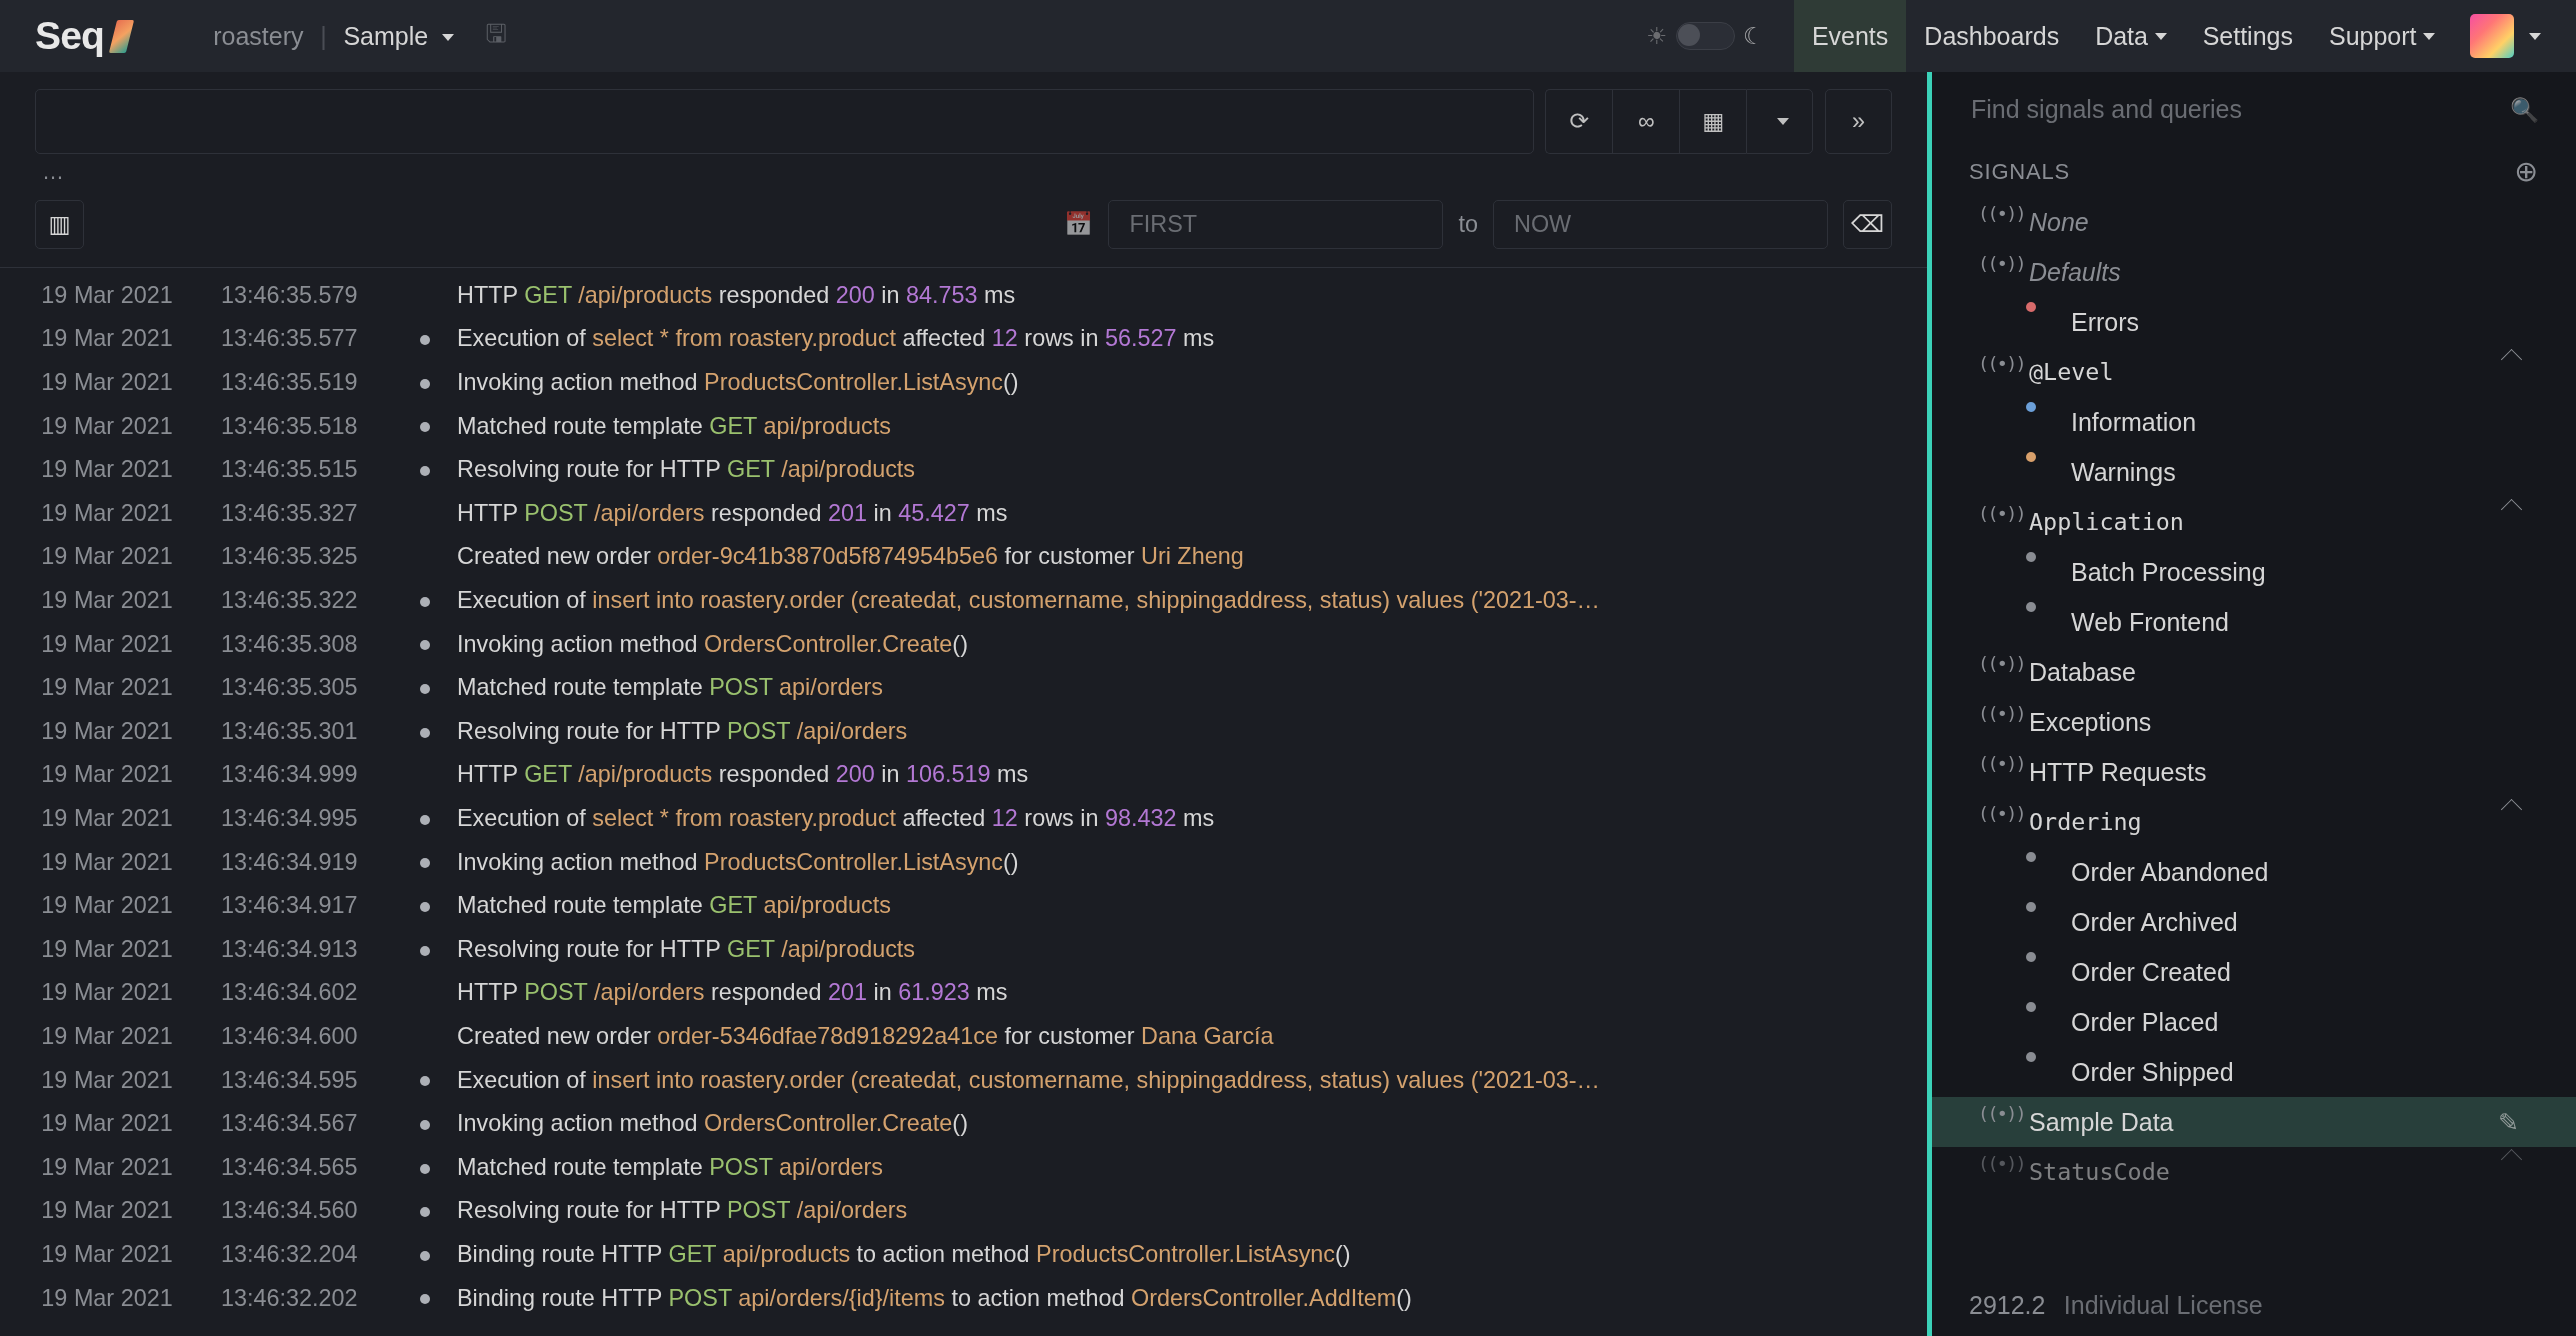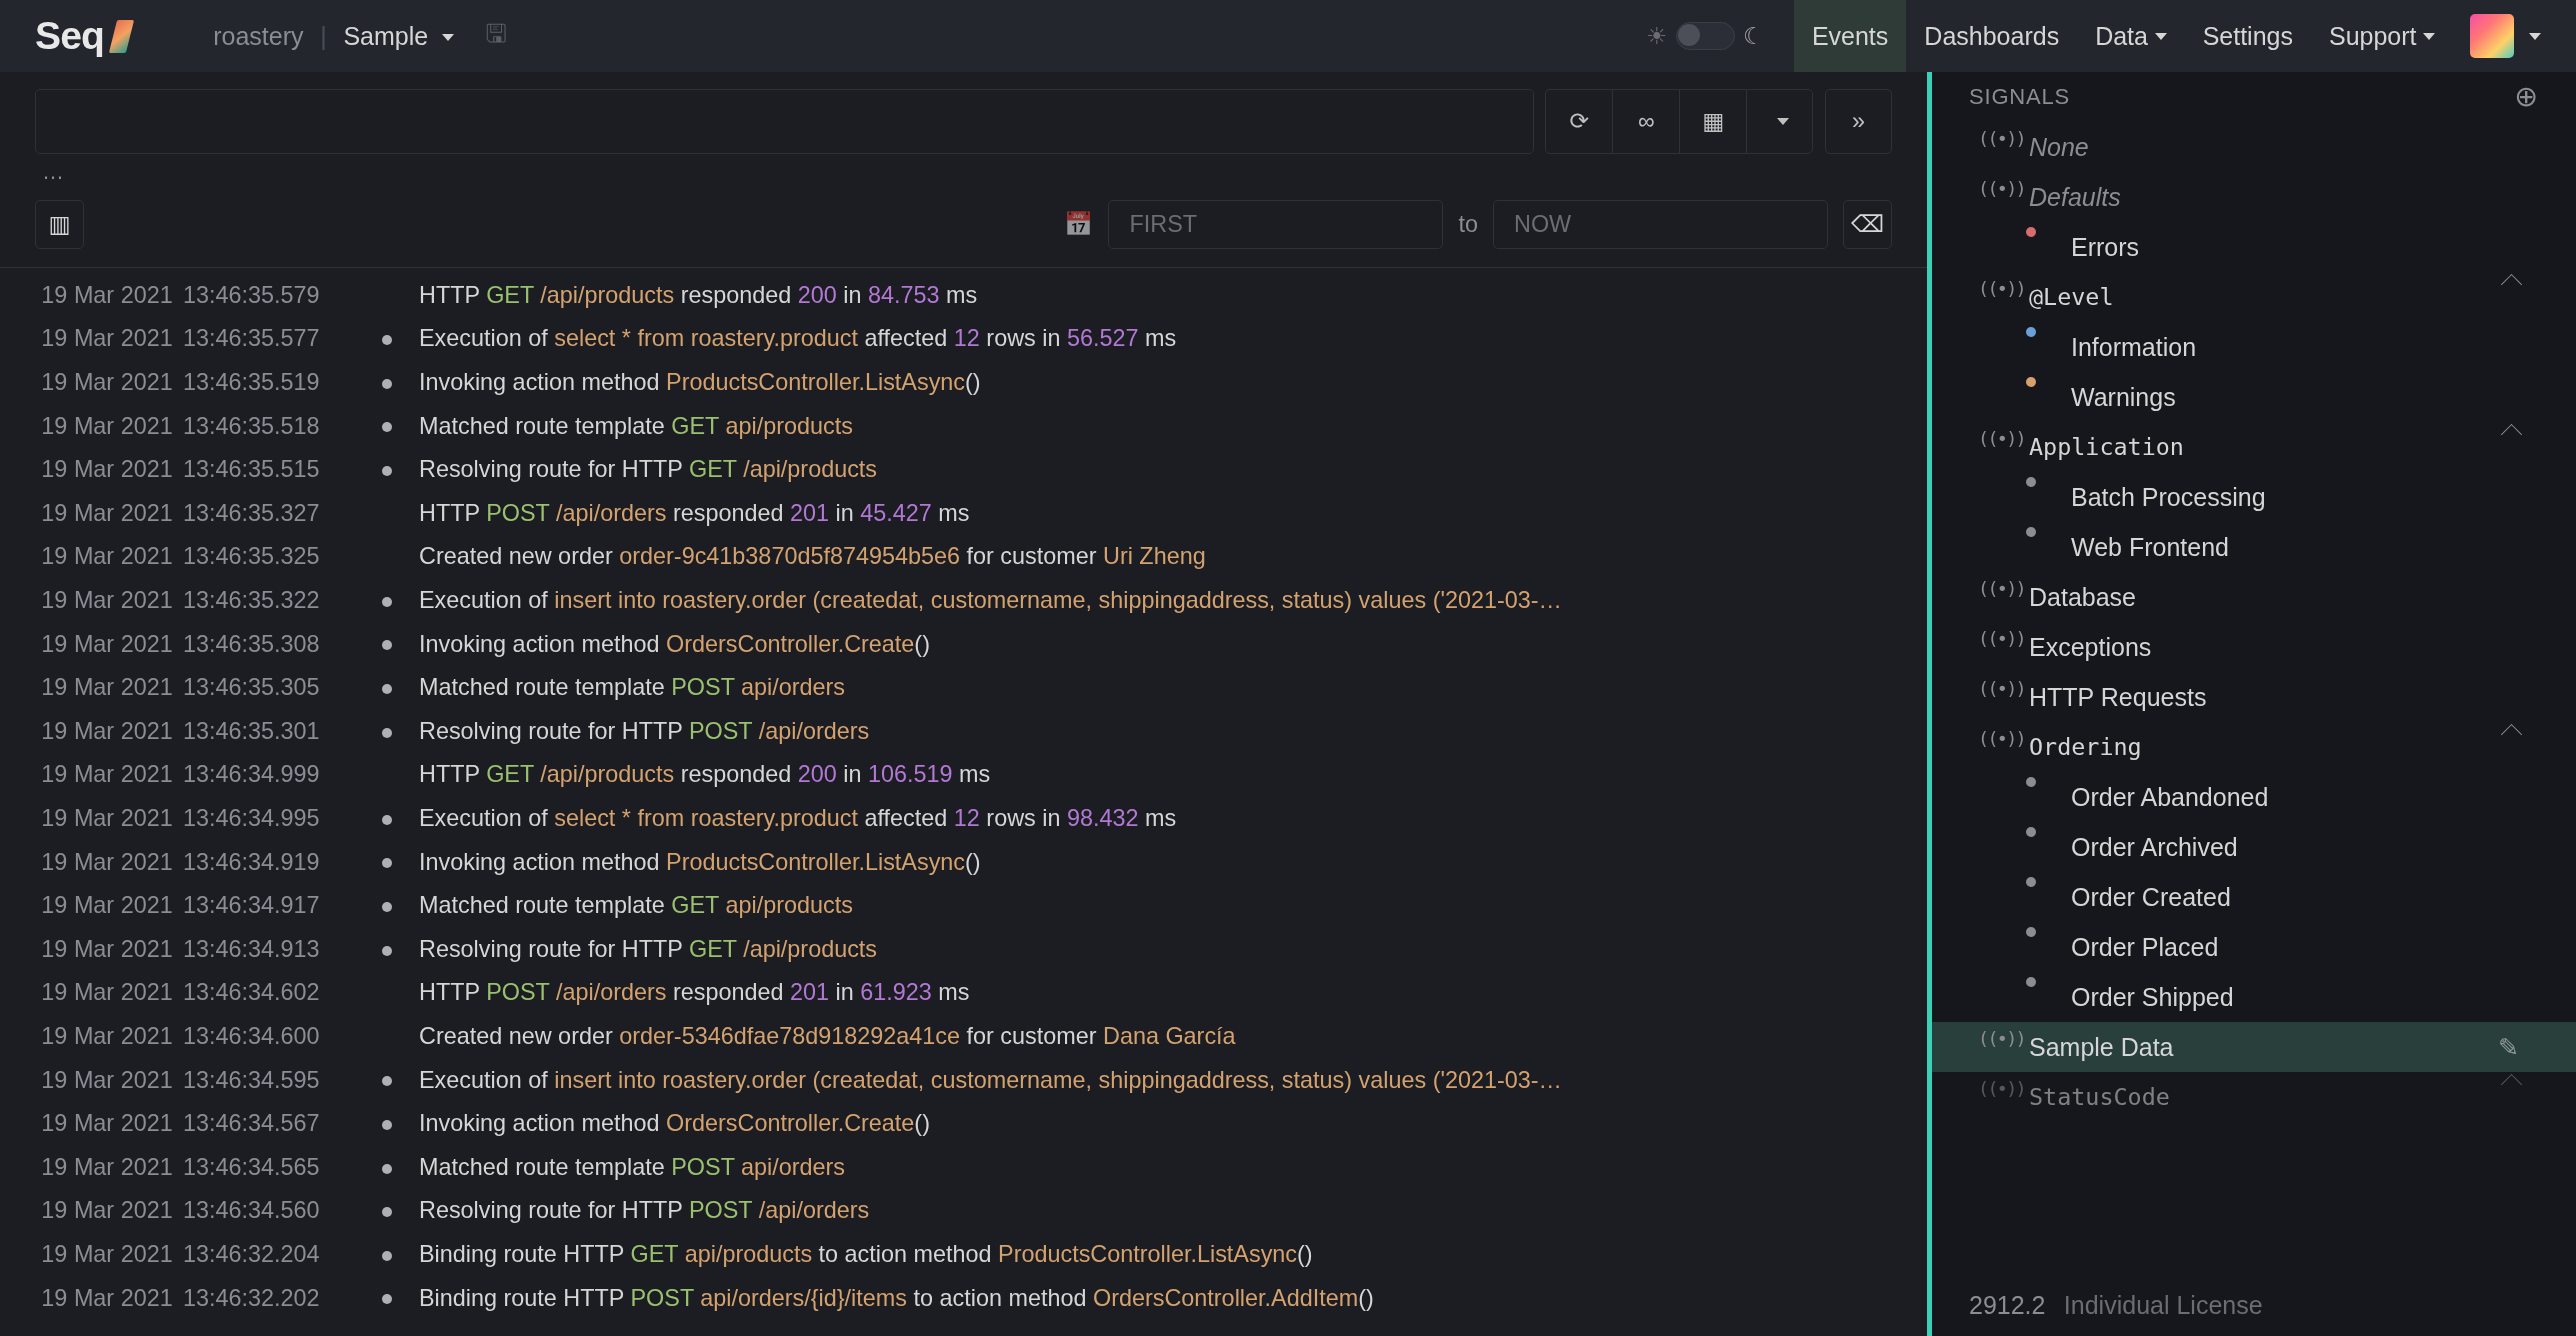--- a/index.html
+++ b/index.html
@@ -197,21 +197,21 @@
   .evt-row {
     display: flex;
     align-items: flex-start;
     gap: 7px;
     font-size: 23.4px;
     line-height: 42px;
     padding: 0.8px 0;
     white-space: nowrap;
   }
   .evt-date { width: 176px; text-align: right; color: var(--text-muted); padding-right: 3.3px; }
-  .evt-time { width: 172px; color: var(--text-muted); font-variant-numeric: tabular-nums; }
+  .evt-time { width: 172px; color: var(--text-muted); font-variant-numeric: tabular-nums; margin-left: 38px; }
   .evt-ind  { width: 50px; text-align: center; color: #7d8088; }
   .evt-ind .dot {
     display: inline-block; width: 10px; height: 10px;
     background: #adb0b6; border-radius: 50%;
     vertical-align: middle;
   }
   .evt-msg { flex: 1; overflow: hidden; text-overflow: ellipsis; color: var(--text); }
   .t-green  { color: var(--hl-green); }
   .t-purple { color: var(--hl-purple); }
   .t-orange { color: var(--hl-orange); }
@@ -531,20 +531,24 @@
         <div class="evt-row">
           <div class="evt-date">19 Mar 2021</div>
           <div class="evt-time">13:46:32.202</div>
           <div class="evt-ind"><span class="dot"></span></div>
           <div class="evt-msg"><span>Binding route HTTP </span><span class="t-green">POST</span><span> </span><span class="t-orange">api/orders/{id}/items</span><span> to action method </span><span class="t-orange">OrdersController.AddItem</span><span>()</span></div>
         </div>
       </div>
   </div>
 
   <div class="side-col">
+    <div class="side-search">
+      <input type="text" placeholder="Find signals and queries" style="">
+      <span class="i" style="opacity:.6">🔍</span>
+    </div>
     <div class="side-sec-title">
       <span>SIGNALS</span>
       <span class="i" style="font-size:28.5px;color:var(--text-muted)">⊕</span>
     </div>
     <div id="signals" style="overflow:hidden; flex:1;">
         <div class="sig-row italic">
           <span class="broadcast-icn"></span>
           <span class="sig-label">None</span>
         </div>
         <div class="sig-row italic">

